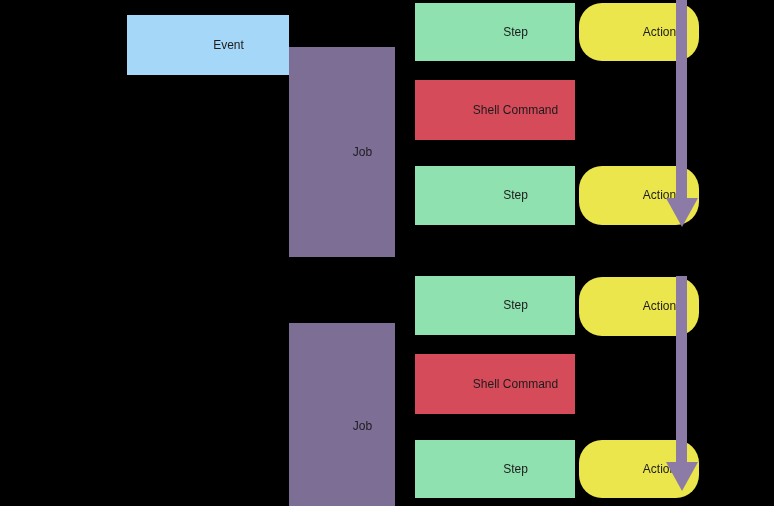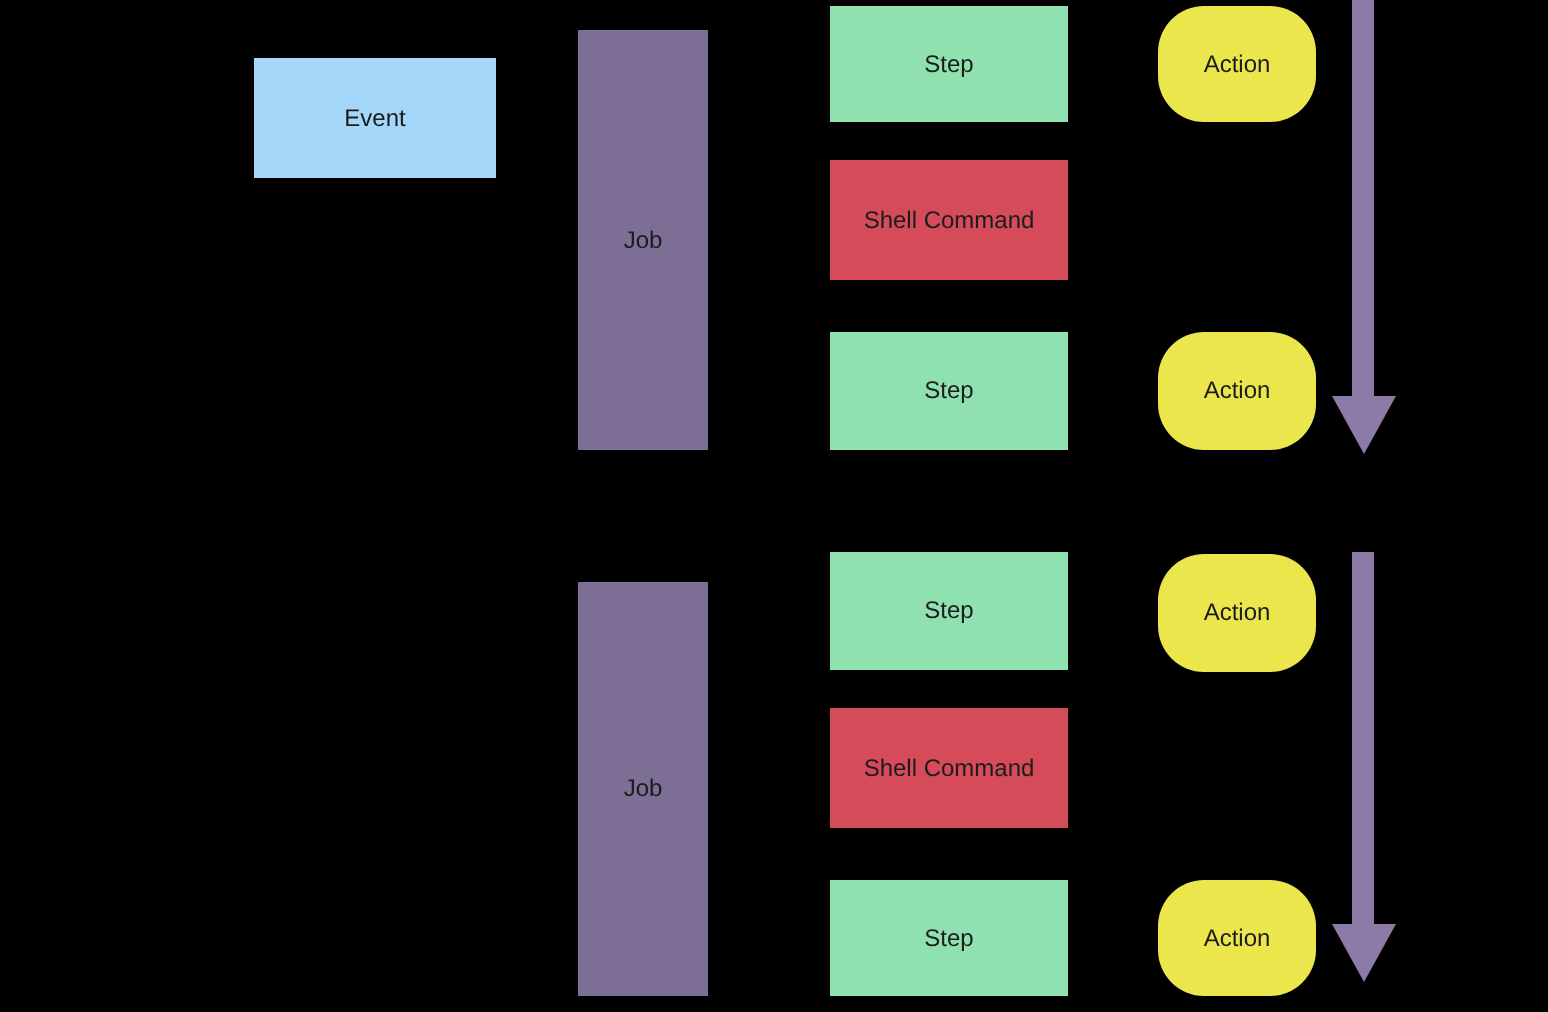--- a/index.html
+++ b/index.html
@@ -16,29 +16,30 @@
   }
   .node {
     position: absolute;
     display: flex;
     align-items: center;
     justify-content: center;
     text-align: center;
     font-size: 12px;
     line-height: 1.2;
     color: var(--c-label_text, #1c1c1c);
+    padding-left: 41px;
   }
   .event  { background: var(--c-event_fill,  #a5d8f8); }
-  .job    { background: var(--c-job_fill,    #7d6e96); }
+  .job    { background: var(--c-job_fill,    #7d6e96); margin-top: 32px; }
   .step   { background: var(--c-step_fill,   #90e1b0); }
   .shell  { background: var(--c-shell_fill,  #d64b59); }
   .action { background: var(--c-action_fill, #ebe64b); border-radius: 23px; }
 
   
-  .pos-event   { left: 127px; top: 29px;  width: 121px; height: 60px; }
+  .pos-event   { left: 127px; top: 15px;  width: 121px; height: 60px; }
   .pos-job1    { left: 289px; top: 15px;  width: 65px;  height: 210px; }
   .pos-job2    { left: 289px; top: 291px; width: 65px;  height: 207px; }
   .pos-step1   { left: 415px; top: 3px;   width: 119px; height: 58px; }
   .pos-shell1  { left: 415px; top: 80px;  width: 119px; height: 60px; }
   .pos-step2   { left: 415px; top: 166px; width: 119px; height: 59px; }
   .pos-step3   { left: 415px; top: 276px; width: 119px; height: 59px; }
   .pos-shell2  { left: 415px; top: 354px; width: 119px; height: 60px; }
   .pos-step4   { left: 415px; top: 440px; width: 119px; height: 58px; }
   .pos-action1 { left: 579px; top: 3px;   width: 79px;  height: 58px; }
   .pos-action2 { left: 579px; top: 166px; width: 79px;  height: 59px; }

